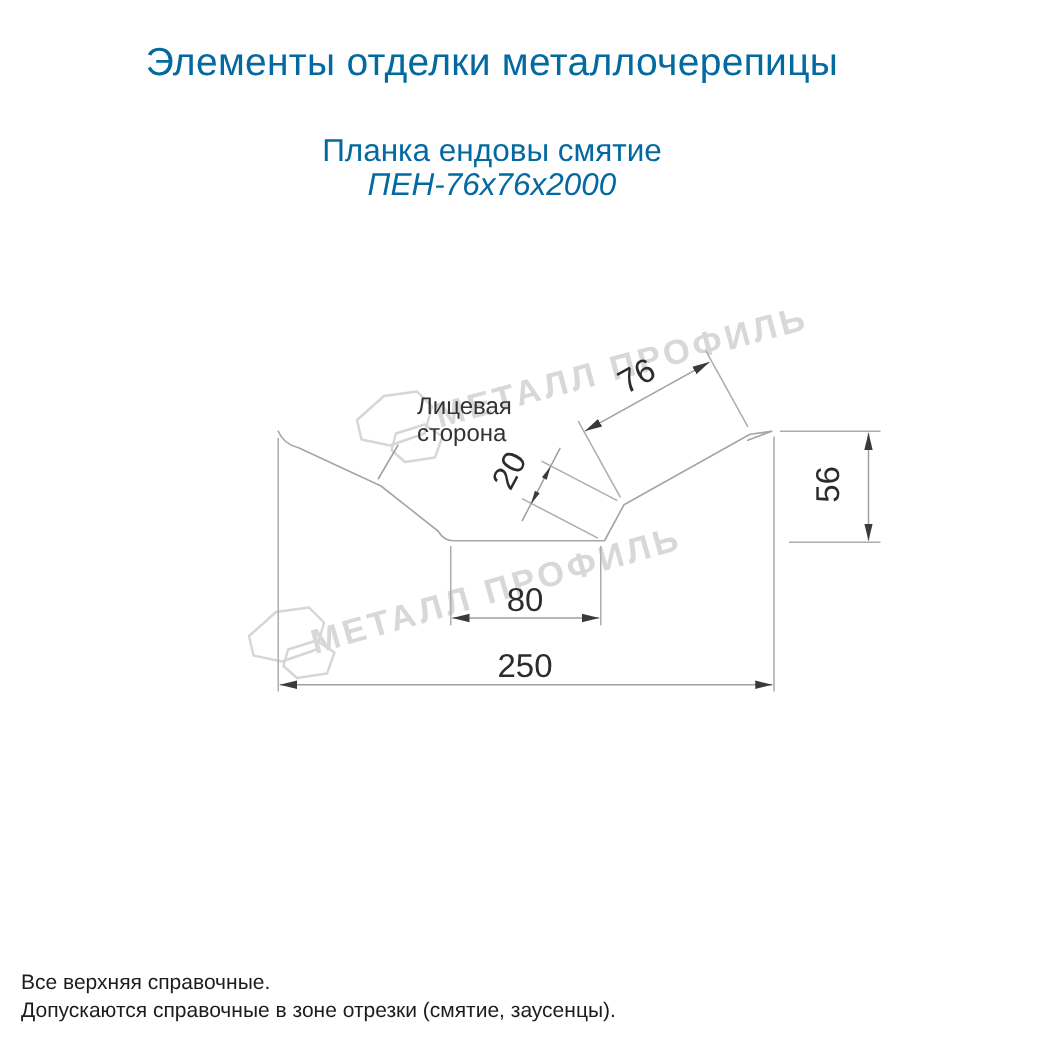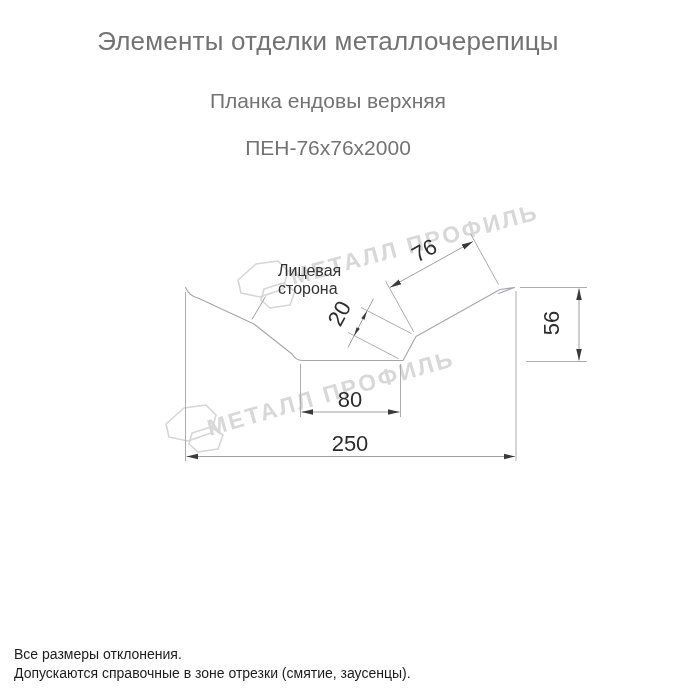--- a/index.html
+++ b/index.html
@@ -1,42 +1,42 @@
 <!DOCTYPE html>
 <html><head>
 <meta charset="utf-8">
 <style>
   html,body{margin:0;padding:0;}
   body{
     width:700px;height:700px;position:relative;background:#ffffff;
     font-family:"Liberation Sans", sans-serif;overflow:hidden;
   }
-  .hdr{position:absolute;left:0;width:656px;text-align:center;color:#737373;}
+  .hdr{position:absolute;left:0;width:656px;text-align:center;color:#0369a1;}
   #title{top:26px;font-size:26px;letter-spacing:0.2px;}
   #subtitle{top:89px;font-size:21px;}
-  #prodcode{top:136px;font-size:21px;}
+  #prodcode{top:112px;font-size:21px;font-style:italic;}
   #drawing{position:absolute;left:0;top:0;}
   .profile{fill:none;stroke:#a3a7ab;stroke-width:1.1;stroke-linejoin:round;stroke-linecap:round;}
   .ext{stroke:#a9adb1;stroke-width:1;fill:none;}
   .dimline{stroke:#9aa0a4;stroke-width:1;fill:none;}
   .leader{stroke:#9aa0a4;stroke-width:1;fill:none;}
   .dimtxt{fill:#2c2c2c;font-size:22px;}
   .lbltxt{fill:#333333;font-size:16px;}
   .arrow{fill:#3a3a3a;}
   .wm-text{fill:#d8d8d8;font-size:23px;font-weight:bold;letter-spacing:2.5px;}
   .wm-logo{fill:none;stroke:#d6d6d6;stroke-width:1.6;stroke-linejoin:round;}
   .foot{position:absolute;left:14px;color:#1c1c1c;font-size:14px;}
   #foot1{top:646px;}
   #foot2{top:665px;}
 </style>
 </head>
 <body>
 
 <div class="hdr" id="title">Элементы отделки металлочерепицы</div>
-<div class="hdr" id="subtitle">Планка ендовы верхняя</div>
+<div class="hdr" id="subtitle">Планка ендовы смятие</div>
 <div class="hdr" id="prodcode">ПЕН-76х76х2000</div>
 
 <svg id="drawing" width="700" height="700" viewBox="0 0 700 700" xmlns="http://www.w3.org/2000/svg">
   <defs>
     <marker id="arr" markerWidth="13" markerHeight="9" refX="11.5" refY="4" orient="auto-start-reverse" markerUnits="userSpaceOnUse">
       <polygon points="0,1.2 11.5,4 0,6.8" class="arrow"></polygon>
     </marker>
   </defs>
 
   <g>
@@ -82,14 +82,14 @@
   <text class="dimtxt" transform="translate(428,257) rotate(-29)" text-anchor="middle">76</text>
 
   <line class="ext" x1="398.6" y1="358.7" x2="348" y2="332.4"></line>
   <line class="ext" x1="411.6" y1="333.7" x2="361" y2="307.4"></line>
   <line class="dimline" x1="348" y1="347.4" x2="373.5" y2="298.6"></line>
   <polygon class="arrow" points="354,336 356.6,327.2 359.8,328.8"></polygon>
   <polygon class="arrow" points="367,311 361.3,318.2 364.5,319.8"></polygon>
   <text class="dimtxt" transform="translate(346,317) rotate(-62)" text-anchor="middle">20</text>
 </svg>
 
-<div class="foot" id="foot1">Все размеры отклонения.</div>
+<div class="foot" id="foot1">Все верхняя справочные.</div>
 <div class="foot" id="foot2">Допускаются справочные в зоне отрезки (смятие, заусенцы).</div>
 
 </body></html>

